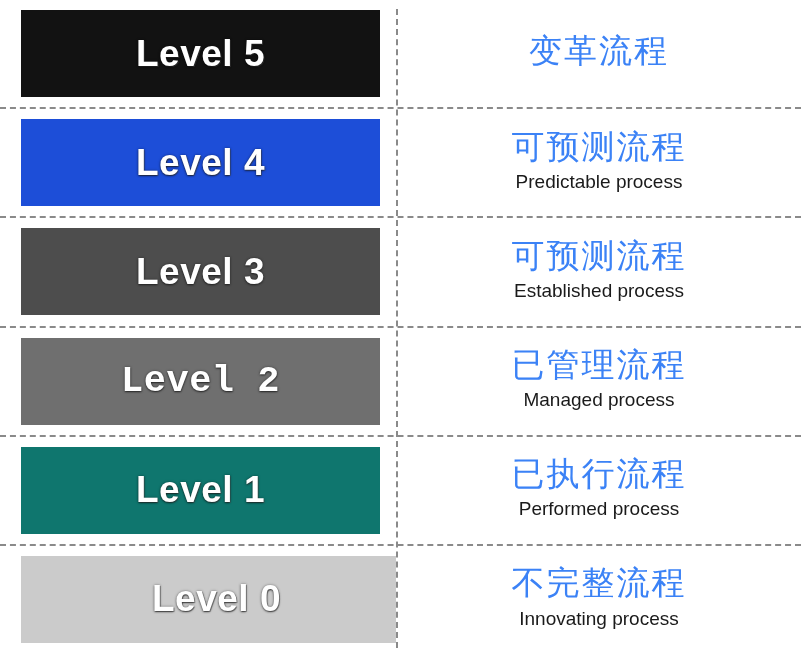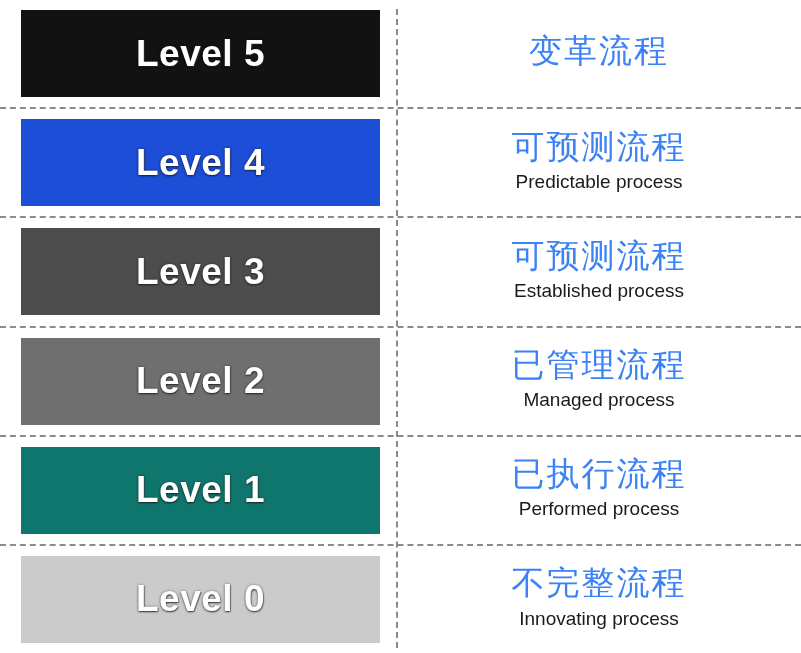--- a/index.html
+++ b/index.html
@@ -117,21 +117,21 @@
         </div>
       </div>
       <div class="right-cell">
         <span class="zh-title">可预测流程</span>
         <span class="en-title">Established process</span>
       </div>
     </div>
 
     <div class="row">
       <div class="left-cell">
-        <div class="level-box" style="background-color: rgb(111, 111, 111);">
+        <div class="level-box" style="background-color: rgb(111, 111, 111); font-family: Liberation Mono, monospace;">
           <span class="level-label">Level 2</span>
         </div>
       </div>
       <div class="right-cell">
         <span class="zh-title">已管理流程</span>
         <span class="en-title">Managed process</span>
       </div>
     </div>
 
     <div class="row">
@@ -141,21 +141,21 @@
         </div>
       </div>
       <div class="right-cell">
         <span class="zh-title">已执行流程</span>
         <span class="en-title">Performed process</span>
       </div>
     </div>
 
     <div class="row">
       <div class="left-cell">
-        <div class="level-box" style="background-color: rgb(203, 203, 203);">
+        <div class="level-box" style="background-color: rgb(203, 203, 203); padding-left: 16px;">
           <span class="level-label">Level 0</span>
         </div>
       </div>
       <div class="right-cell">
         <span class="zh-title">不完整流程</span>
         <span class="en-title">Innovating process</span>
       </div>
     </div>
 
   </div>

